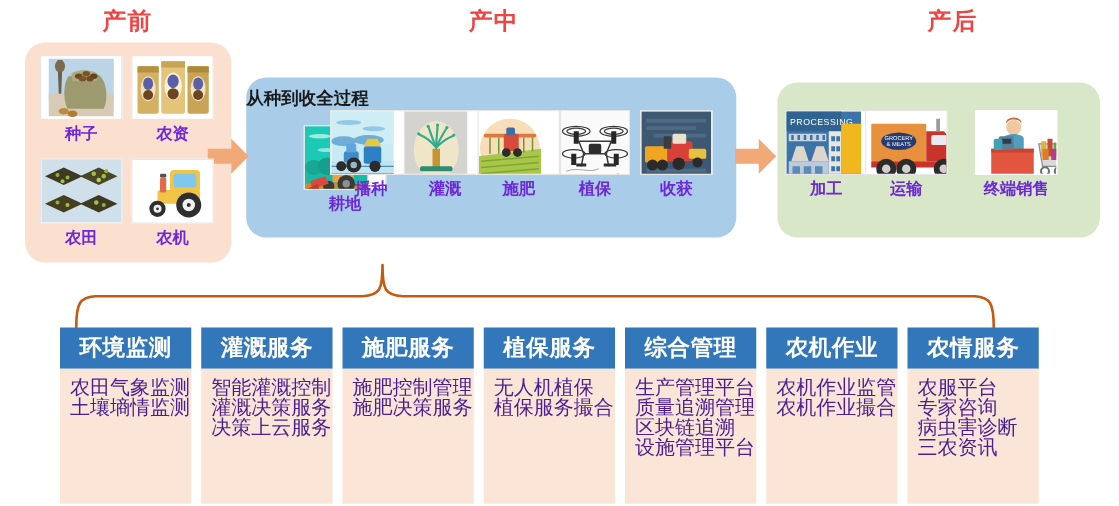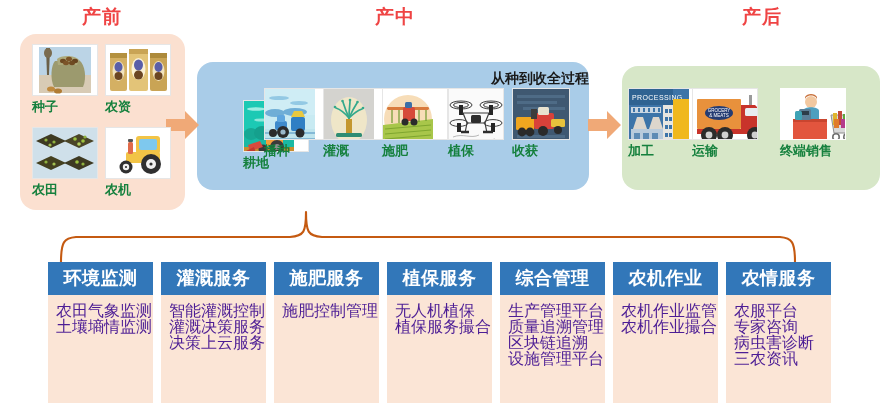--- a/index.html
+++ b/index.html
@@ -27,39 +27,39 @@
   #title-post{left:672px;top:4px;width:180px;}
 
   
   .panel{position:absolute;border-radius:16px;}
   #panel-pre{left:20px;top:34px;width:165px;height:176px;background:#FBE0D0;}
   #panel-mid{left:197px;top:62px;width:392px;height:128px;background:#A9CCE8;}
   #panel-post{left:622px;top:66px;width:258px;height:124px;background:#D7E7C8;}
 
   .panel-heading{
     position:absolute;left:0;top:8px;width:100%;
-    text-align:right;font-size:14px;font-weight:bold;color:#1a1a1a;
+    text-align:left;font-size:14px;font-weight:bold;color:#1a1a1a;
   }
 
   
   .arrow{position:absolute;}
   #arrow-1{left:166px;top:110px;}
   #arrow-2{left:588px;top:110px;}
 
   
   .tile{position:absolute;}
   .tile .thumb{
     position:relative;overflow:hidden;
     background:#ffffff;
     border:1px solid #e6e6e6;
     box-sizing:border-box;
   }
   .tile .cap{
-    margin-top:2px;text-align:left;
-    font-size:13px;font-weight:bold;color:#15803d;
+    margin-top:2px;text-align:center;
+    font-size:13px;font-weight:bold;color:#6d28d9;
     white-space:nowrap;
   }
 
   
   #tile-seed  {left:32px; top:44px;}
   #tile-input {left:105px;top:44px;}
   #tile-field {left:32px; top:127px;}
   #tile-mach  {left:105px;top:127px;}
   #panel-pre ~ .tile .thumb{width:66px;height:52px;}
   .pre-thumb{width:66px;height:52px;}
@@ -503,20 +503,21 @@
         <div class="card-body">
           <div class="line">智能灌溉控制</div>
           <div class="line">灌溉决策服务</div>
           <div class="line">决策上云服务</div>
         </div>
       </div>
       <div class="card">
         <div class="card-head">施肥服务</div>
         <div class="card-body">
           <div class="line">施肥控制管理</div>
+          <div class="line">施肥决策服务</div>
         </div>
       </div>
       <div class="card">
         <div class="card-head">植保服务</div>
         <div class="card-body">
           <div class="line">无人机植保</div>
           <div class="line">植保服务撮合</div>
         </div>
       </div>
       <div class="card">

